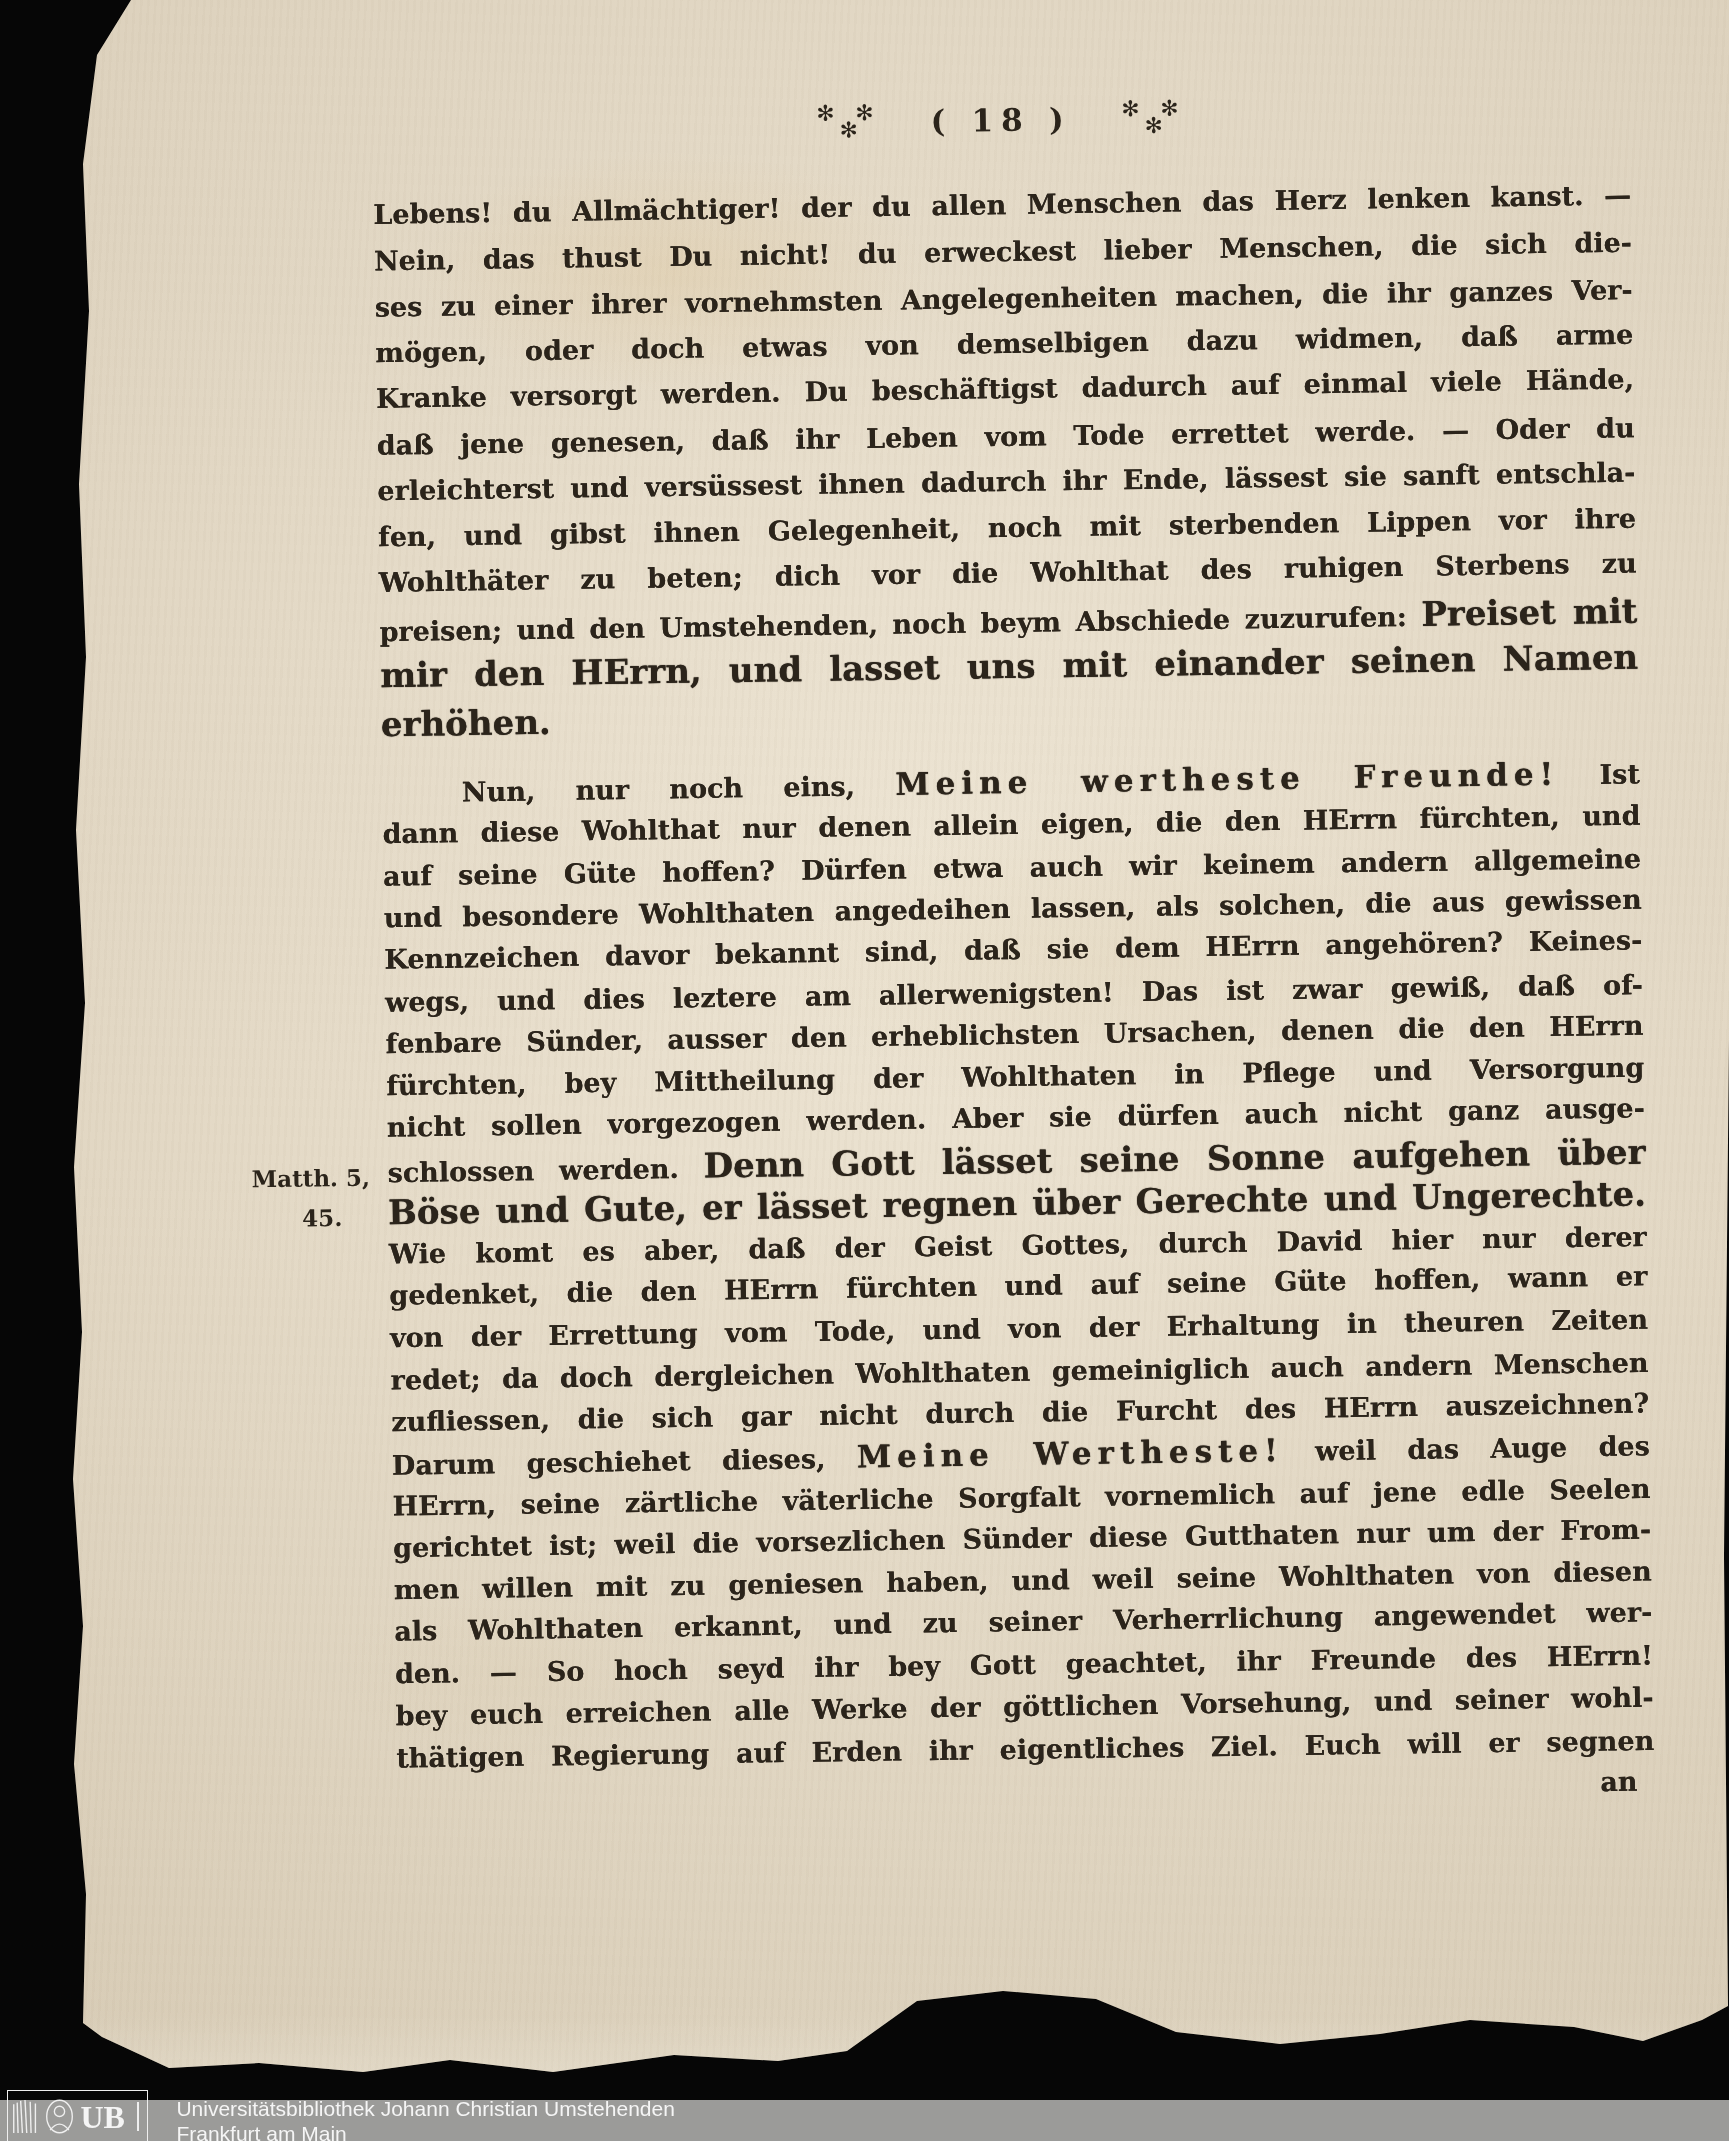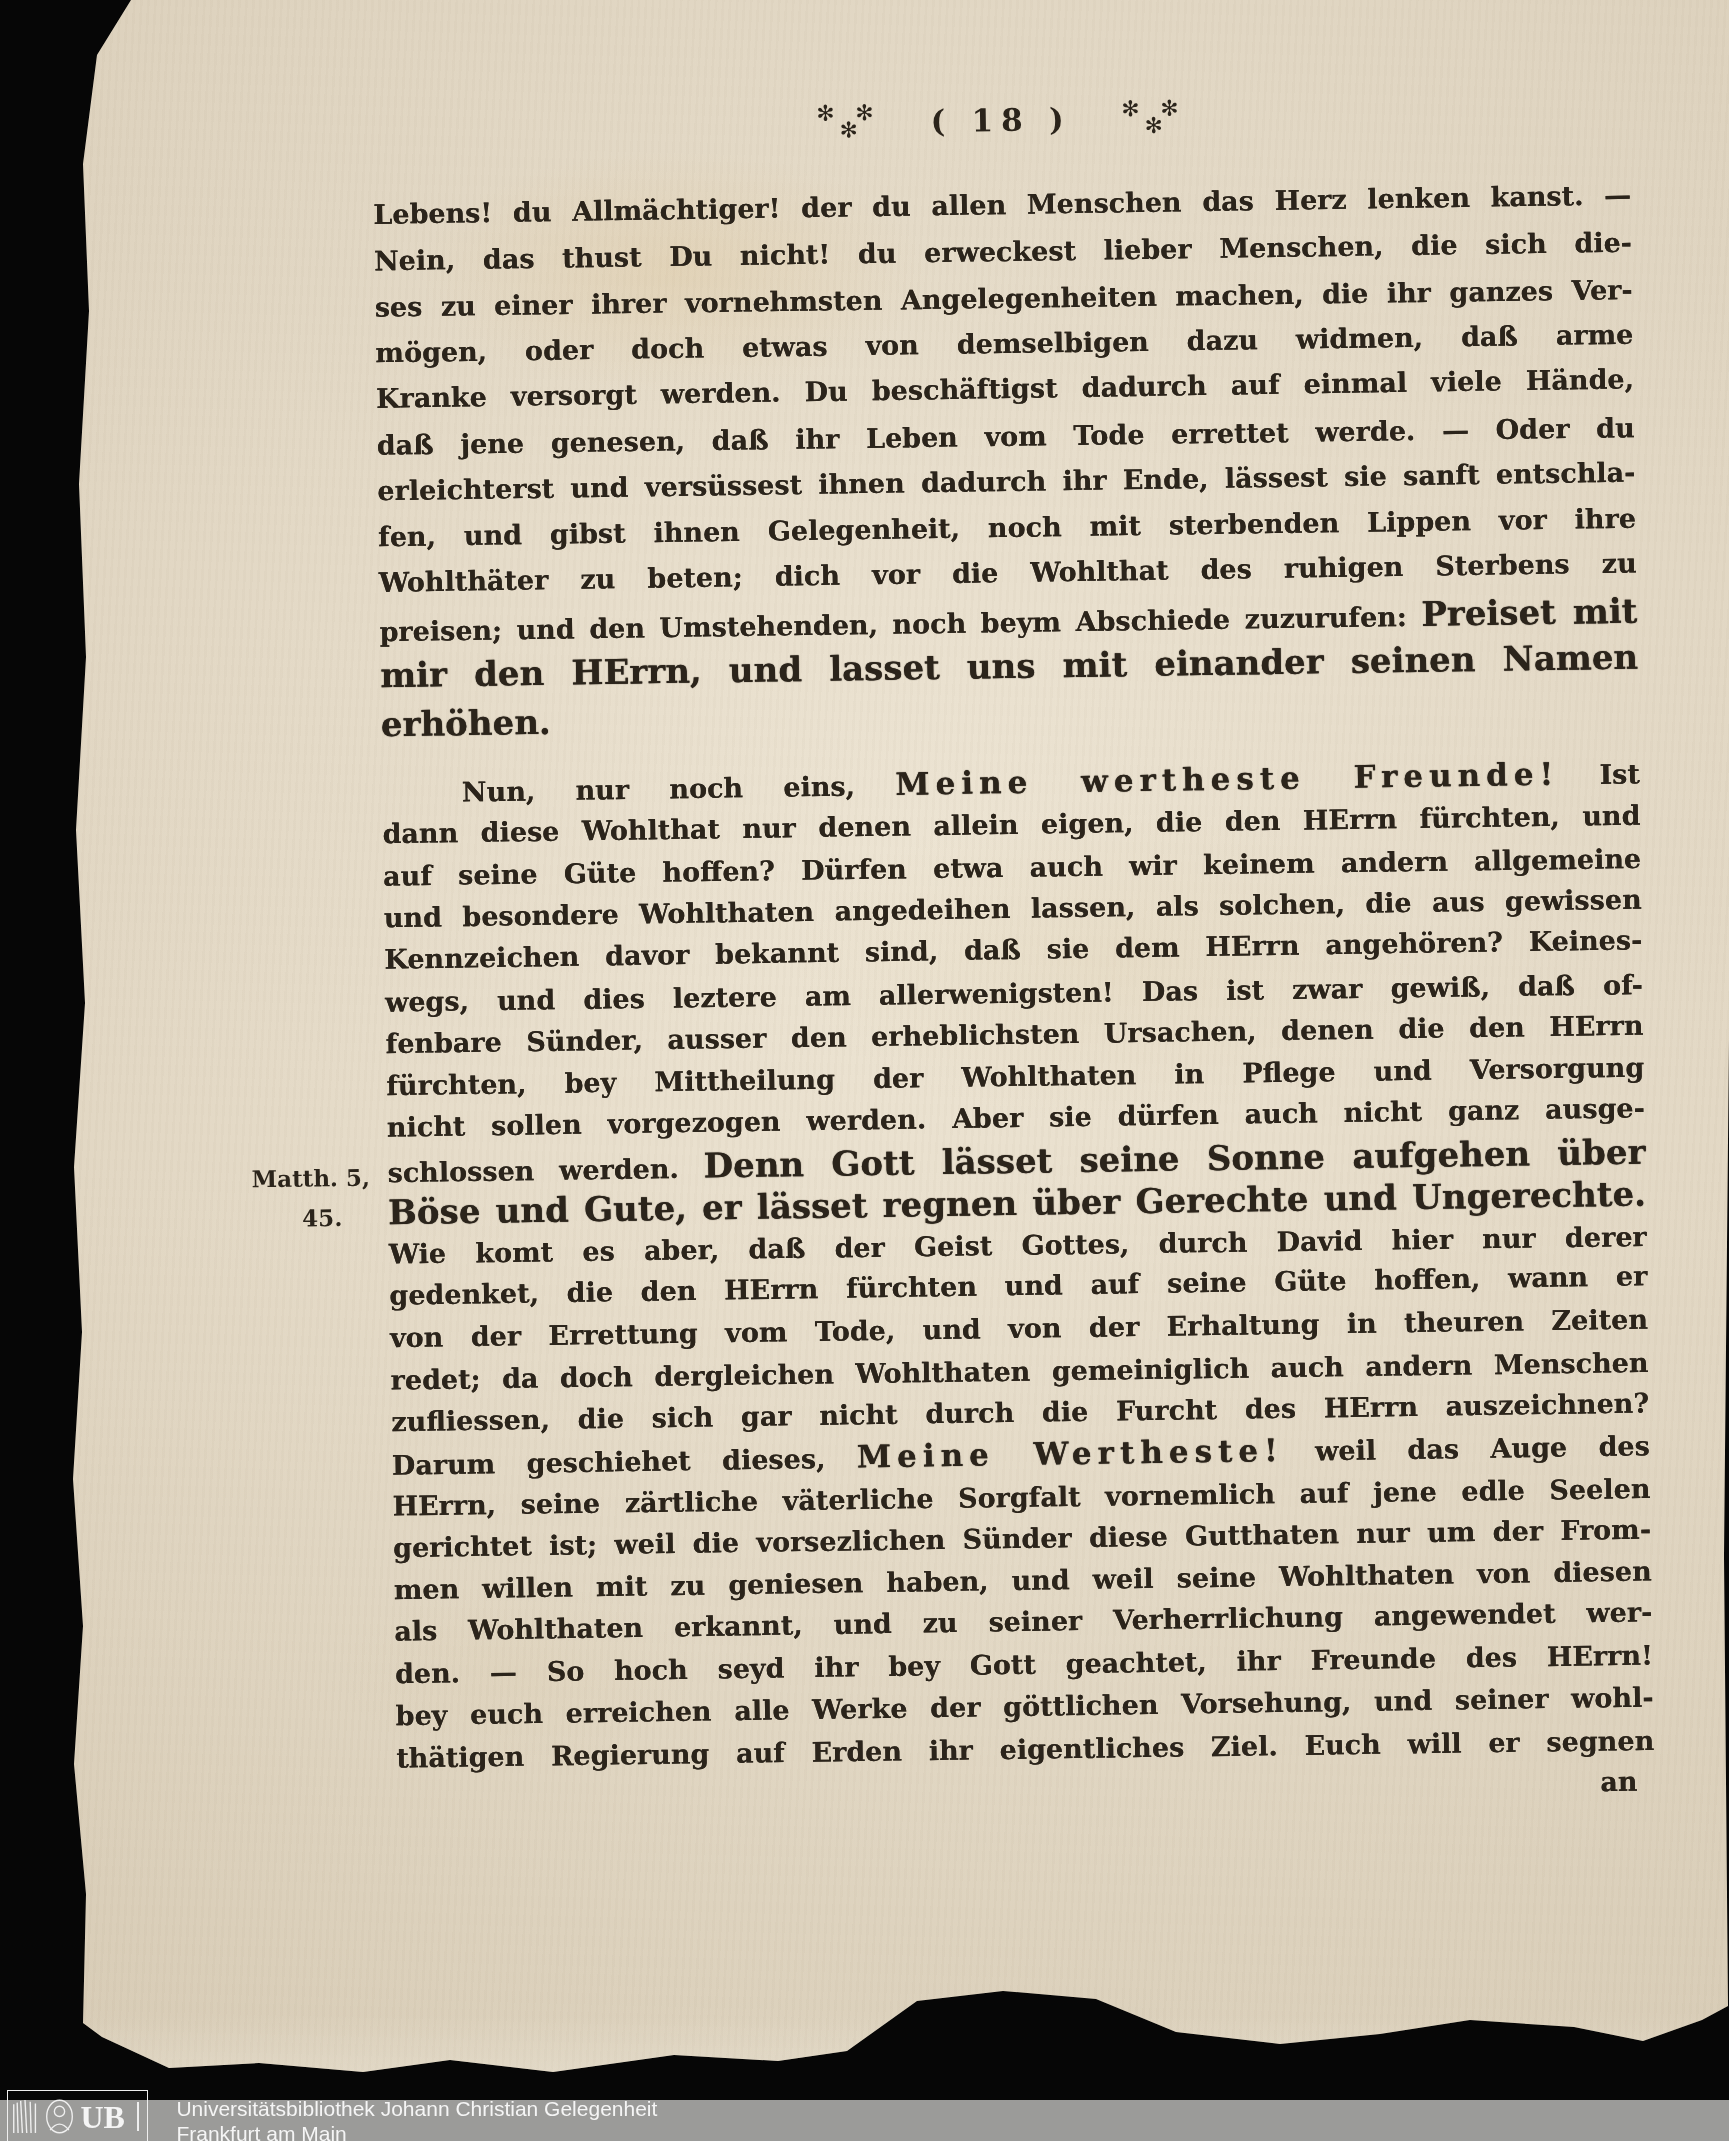--- a/index.html
+++ b/index.html
@@ -166,19 +166,19 @@
         <g stroke="#efefef" stroke-width="1.6" fill="none">
           <ellipse cx="17" cy="20" rx="15" ry="19"></ellipse>
           <circle cx="17" cy="14" r="6"></circle>
           <path d="M6 36 Q17 22 28 36"></path>
         </g>
       </svg>
       <span class="ub-text">UB</span>
       <span class="ub-divider"></span>
     </div>
     <div class="footer-text">
-      <div>Universitätsbibliothek Johann Christian Gelegenheit</div>
+      <div>Universitätsbibliothek Johann Christian Umstehenden</div>
       <div>Frankfurt am Main</div>
     </div>
   </div>
 
 </div>
 
 
 </body></html>

